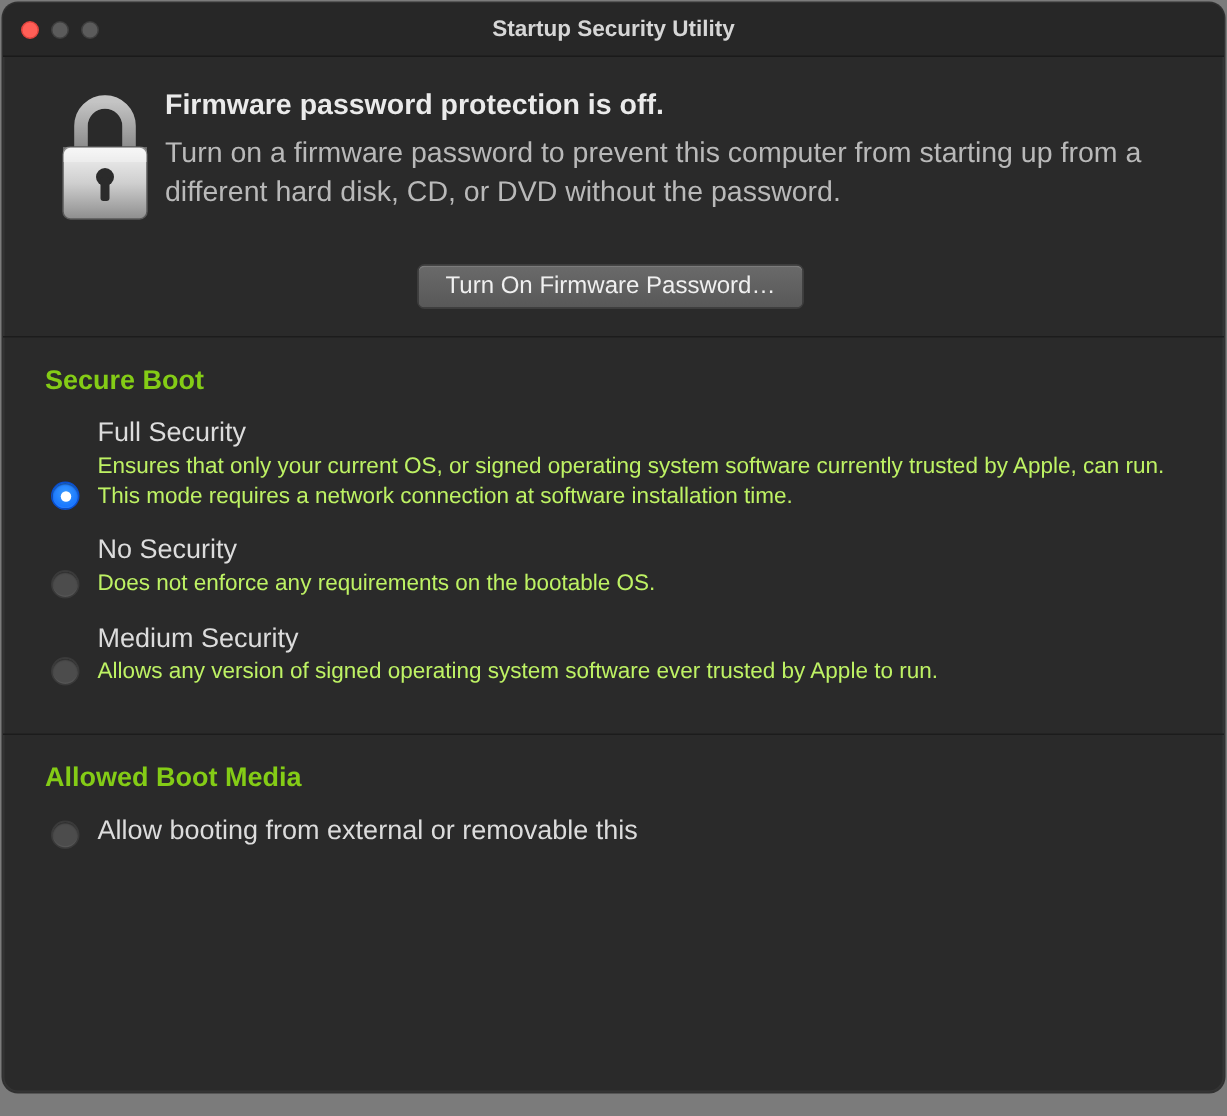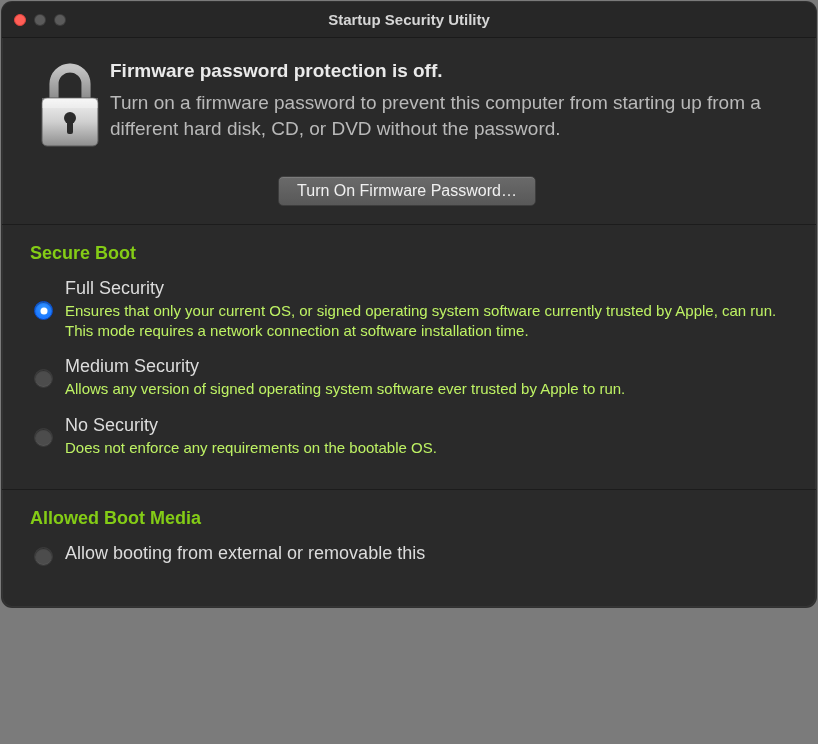--- a/index.html
+++ b/index.html
@@ -5,21 +5,21 @@
   * { box-sizing: border-box; margin: 0; padding: 0; }
   body {
     background: #7b7b7b;
     font-family: -apple-system, "Helvetica Neue", Helvetica, Arial, sans-serif;
     width: 818px;
     height: 744px;
     overflow: hidden;
   }
   .window {
     width: 814px;
-    height: 605px;
+    height: 726px;
     margin: 2px;
     background: #2a2a2a;
     border-radius: 10px;
     box-shadow: 0 0 0 1px rgba(0,0,0,0.6), inset 0 0 0 1px rgba(255,255,255,0.05);
     display: flex;
     flex-direction: column;
     overflow: hidden;
   }
   .titlebar {
     height: 36px;
@@ -101,21 +101,21 @@
   .panel-heading {
     color: #84cc16;
     font-size: 18px;
     font-weight: 700;
     margin-bottom: 10px;
   }
   .option {
     display: flex;
     gap: 12px;
     padding: 4px 0 12px 4px;
-    align-items: center;
+    align-items: flex-end;
   }
   .radio {
     width: 19px;
     height: 19px;
     border-radius: 50%;
     background: #4c4c4c;
     border: 1px solid #3a3a3a;
     box-shadow: inset 0 1px 1px rgba(0,0,0,0.4), inset 0 -1px 0 rgba(255,255,255,0.05);
     margin-top: 3px;
     flex-shrink: 0;
@@ -204,32 +204,32 @@
         <div class="radio selected"></div>
         <div class="option-text">
           <div class="option-label">Full Security</div>
           <div class="option-desc">Ensures that only your current OS, or signed operating system software currently trusted by Apple, can run. This mode requires a network connection at software installation time.</div>
         </div>
       </div>
 
       <div class="option">
         <div class="radio"></div>
         <div class="option-text">
+          <div class="option-label">No Security</div>
+          <div class="option-desc">Does not enforce any requirements on the bootable OS.</div>
+        </div>
+      </div>
+
+      <div class="option">
+        <div class="radio"></div>
+        <div class="option-text">
           <div class="option-label">Medium Security</div>
           <div class="option-desc">Allows any version of signed operating system software ever trusted by Apple to run.</div>
         </div>
       </div>
-
-      <div class="option">
-        <div class="radio"></div>
-        <div class="option-text">
-          <div class="option-label">No Security</div>
-          <div class="option-desc">Does not enforce any requirements on the bootable OS.</div>
-        </div>
-      </div>
     </div>
 
     <div class="panel">
       <div class="panel-heading">Allowed Boot Media</div>
 
 
       <div class="option">
         <div class="radio"></div>
         <div class="option-text">
           <div class="option-label">Allow booting from external or removable this</div>

